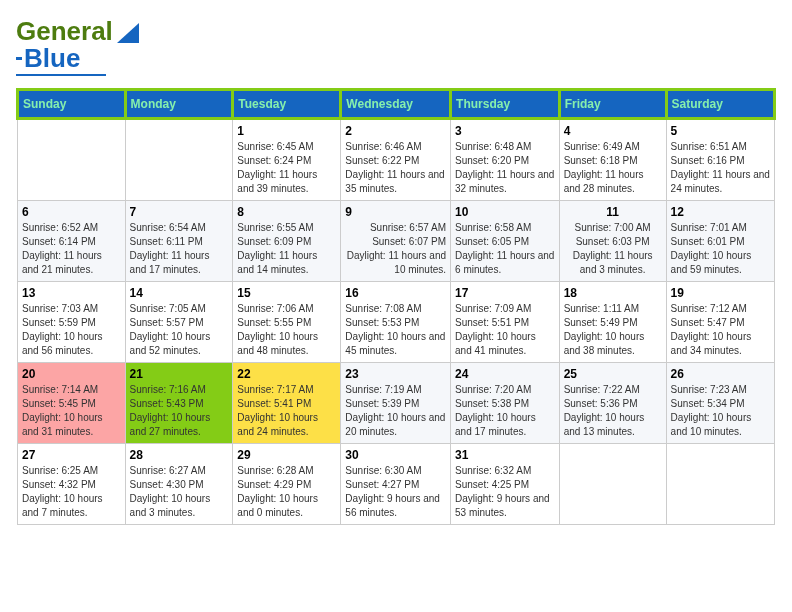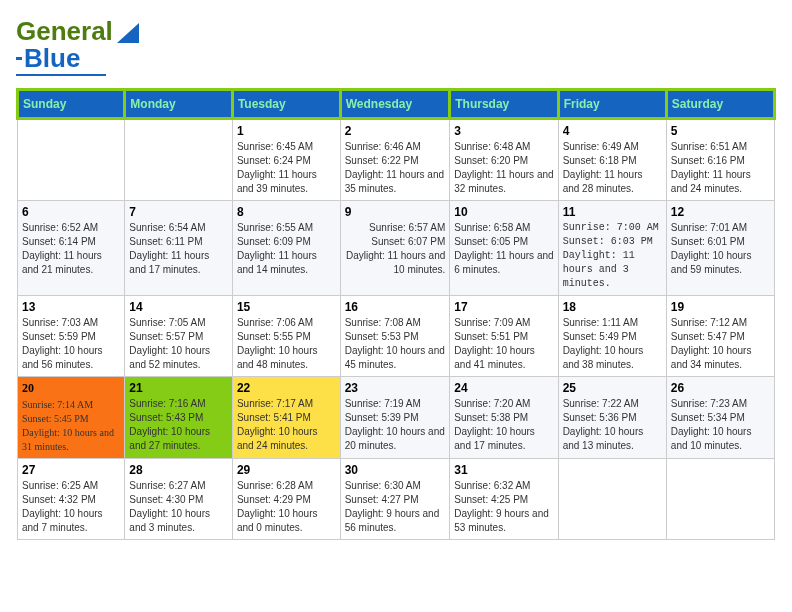--- a/index.html
+++ b/index.html
@@ -171,23 +171,23 @@
           <div class="day-info" style="white-space: pre-line; text-align: right;">Sunrise: 6:57 AM
 Sunset: 6:07 PM
 Daylight: 11 hours and 10 minutes.</div>
         </td>
         <td style="background: rgb(245, 247, 250);">
           <span class="day-number">10</span>
           <div class="day-info" style="white-space: pre-line;">Sunrise: 6:58 AM
 Sunset: 6:05 PM
 Daylight: 11 hours and 6 minutes.</div>
         </td>
-        <td style="background: rgb(245, 247, 250);">
+        <td style="background: rgb(245, 247, 250); text-align: center;">
           <span class="day-number">11</span>
-          <div class="day-info" style="white-space: pre-line; font-family: Liberation Mono, monospace;">Sunrise: 7:00 AM
+          <div class="day-info" style="white-space: pre-line;">Sunrise: 7:00 AM
 Sunset: 6:03 PM
 Daylight: 11 hours and 3 minutes.</div>
         </td>
         <td style="background: rgb(245, 247, 250);">
           <span class="day-number">12</span>
           <div class="day-info" style="white-space: pre-line;">Sunrise: 7:01 AM
 Sunset: 6:01 PM
 Daylight: 10 hours and 59 minutes.</div>
         </td>
       </tr>
@@ -229,21 +229,21 @@
 Daylight: 10 hours and 38 minutes.</div>
         </td>
         <td>
           <span class="day-number">19</span>
           <div class="day-info" style="white-space: pre-line;">Sunrise: 7:12 AM
 Sunset: 5:47 PM
 Daylight: 10 hours and 34 minutes.</div>
         </td>
       </tr>
       <tr>
-        <td style="background: #f97316; font-family: Liberation Serif, serif;">
+        <td style="background: #fca5a5;">
           <span class="day-number">20</span>
           <div class="day-info" style="white-space: pre-line;">Sunrise: 7:14 AM
 Sunset: 5:45 PM
 Daylight: 10 hours and 31 minutes.</div>
         </td>
         <td style="background: #84cc16;">
           <span class="day-number">21</span>
           <div class="day-info" style="white-space: pre-line;">Sunrise: 7:16 AM
 Sunset: 5:43 PM
 Daylight: 10 hours and 27 minutes.</div>

